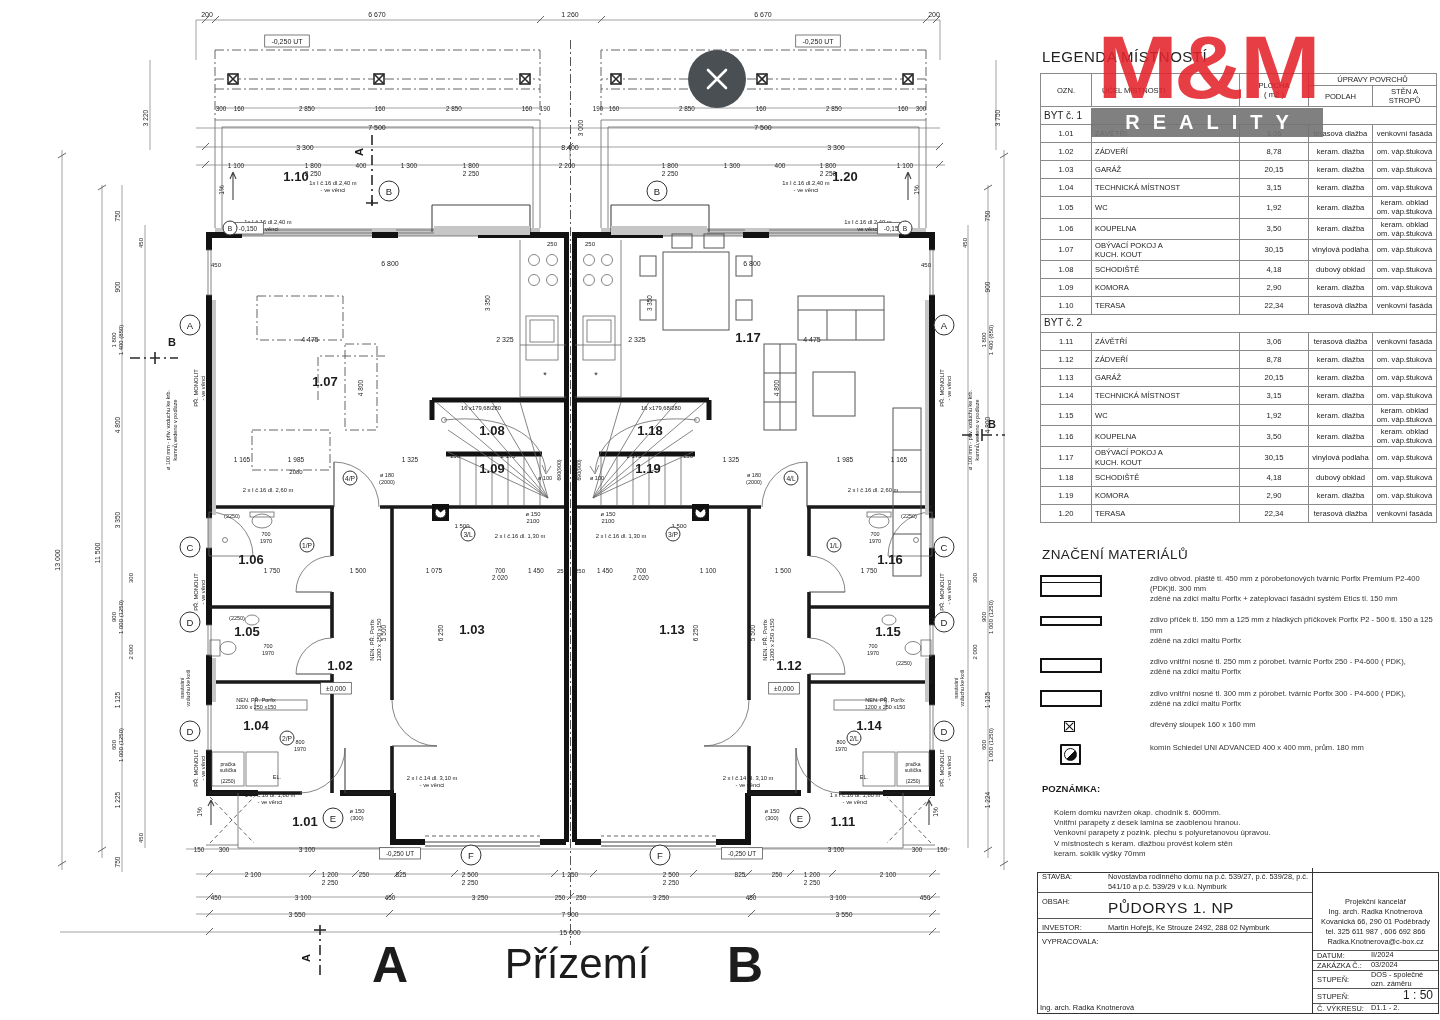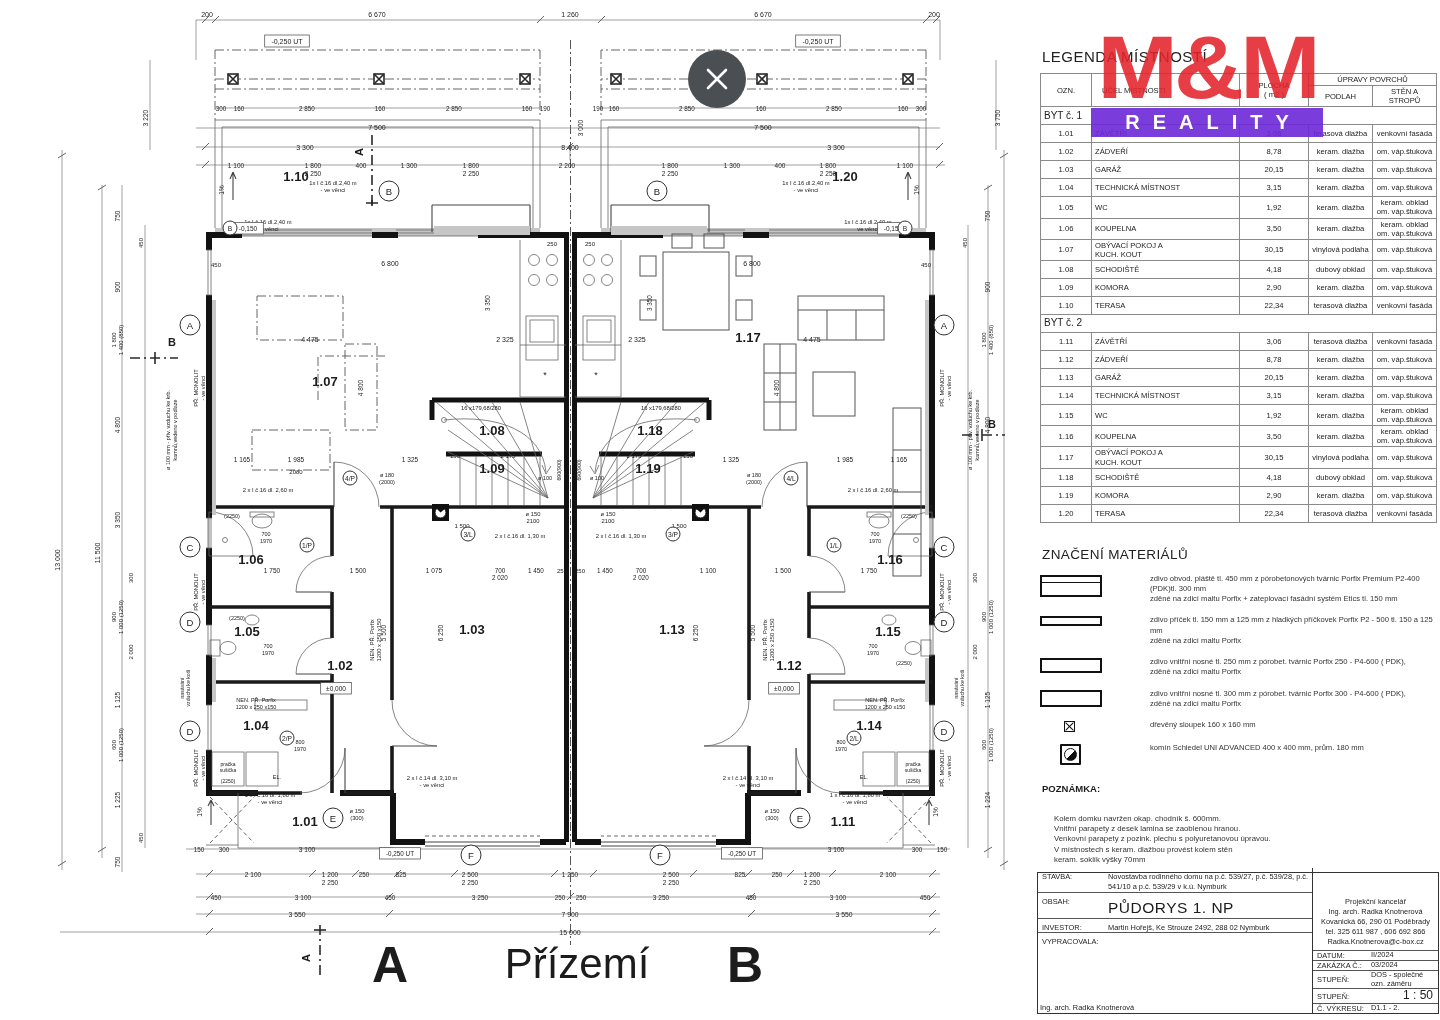--- a/index.html
+++ b/index.html
@@ -31,21 +31,21 @@
   .sym4{width:58px;height:13px;}
   .sym-post{width:9px;height:9px;border:1.6px solid #111;margin-left:24px;position:relative;}
   .sym-post:before,.sym-post:after{content:"";position:absolute;left:-1px;top:3.5px;width:11px;border-top:1.4px solid #111;}
   .sym-post:before{transform:rotate(45deg);}
   .sym-post:after{transform:rotate(-45deg);}
   .sym-chim{width:17px;height:17px;border:2.4px solid #111;margin-left:20px;position:relative;border-radius:1px;}
   .sym-chim i{position:absolute;left:2px;top:2px;width:11px;height:11px;border:1.2px solid #111;border-radius:50%;
      background:linear-gradient(135deg,#fff 50%,#111 50%);}
   
   #notes{margin-top:18px;}
-  .notes-title{font-size:9.5px;font-weight:bold;margin:0 0 20px 2px;}
+  .notes-title{font-size:9.5px;font-weight:bold;margin:0 0 14px 2px;}
   .note-line{font-size:7.8px;line-height:1.3;color:#333;margin-left:14px;}
   
   #titleblock{position:absolute;left:1037px;top:872px;width:400px;height:140px;
       border:1.6px solid #333;display:flex;font-size:7.4px;align-items:flex-end;}
   #tb-left{width:274px;border-right:1.4px solid #333;display:flex;flex-direction:column;}
   .tb-row{display:flex;border-bottom:1px solid #555;flex:1;}
   .tb-row:last-child{border-bottom:none;flex-direction:column;}
   .tb-lab{width:62px;padding:4px 2px 0 4px;flex:0 0 62px;}
   .tb-val{padding:4px 3px 0 2px;line-height:1.3;}
   .tb-big{font-size:15.5px;letter-spacing:.5px;padding-top:5px;}
@@ -822,21 +822,21 @@
         </div>
       <div class="tb-kv">
           <div class="k">Č. VÝKRESU:</div>
         <div class="v">D1.1 - 2.</div>
         </div>
     </div>
   </div>
 
   <div id="logo">
     <div class="mm" style="color: rgb(227, 36, 43);">M&amp;M</div>
-    <div class="reality" style="background: #6d28d9;">REALITY</div>
+    <div class="reality" style="background: #737373;">REALITY</div>
   </div>
 
   <div id="close-btn">
     <span>
       <svg width="24" height="24" viewBox="0 0 24 24">
         <path d="M3,3 L21,21 M21,3 L3,21" stroke="#fff" stroke-width="2.6" stroke-linecap="round"></path>
       </svg>
     </span>
   </div>
 </div>

